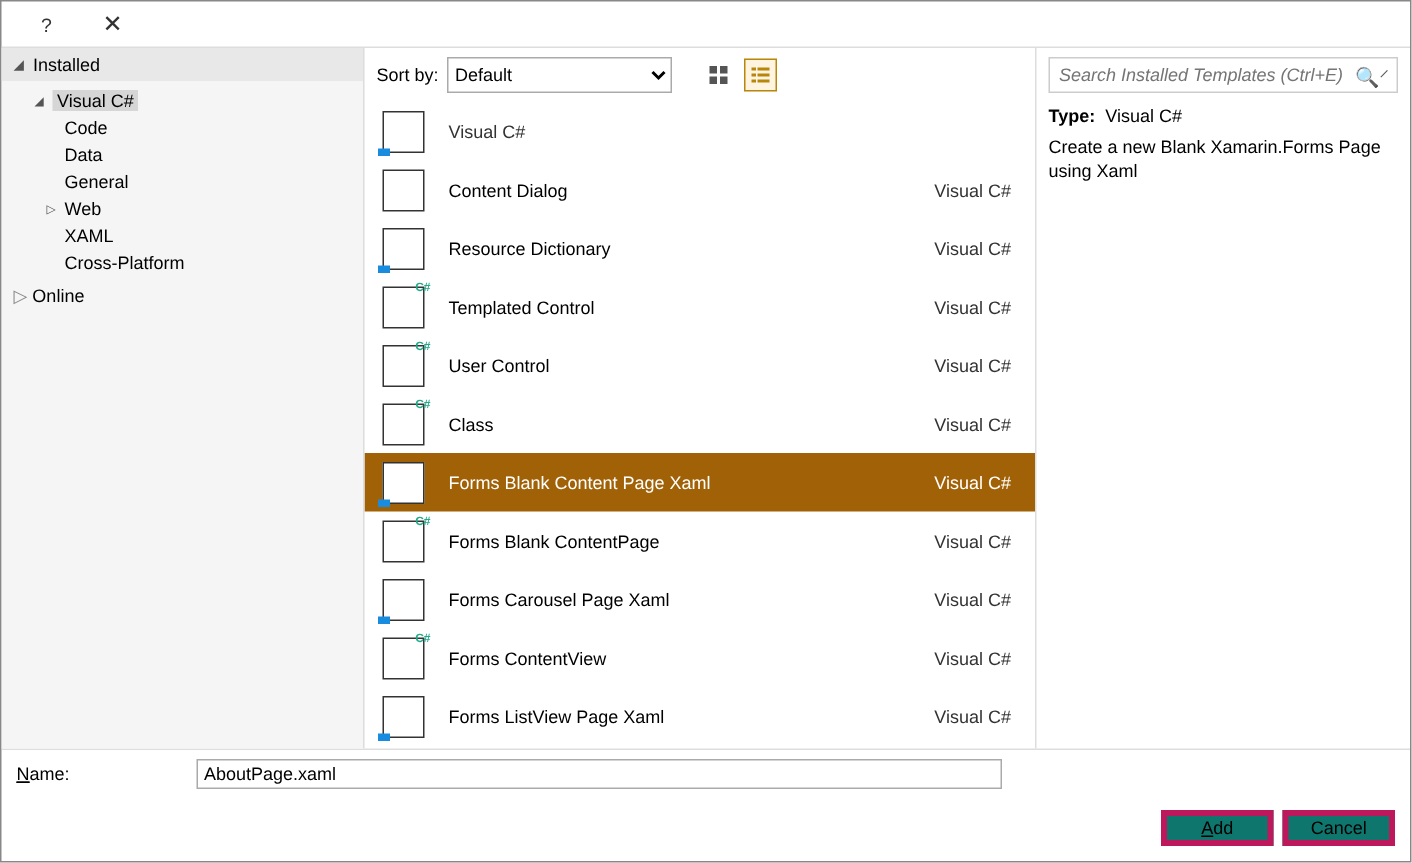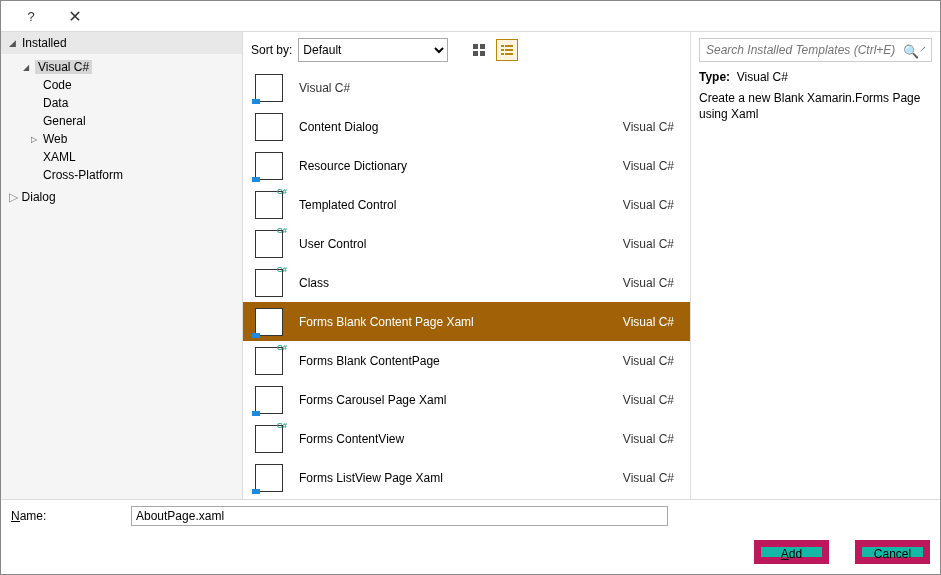--- a/index.html
+++ b/index.html
@@ -57,21 +57,21 @@
 .desc .text { line-height: 1.35; }
 
 
 .namerow { display: flex; align-items: center; padding: 6px 10px; gap: 10px; }
 .namerow .lbl { width: 110px; text-decoration: underline; text-decoration-color: transparent; }
 .namerow .lbl::first-letter { text-decoration: underline; }
 .namerow input { flex: 0 0 537px; height: 20px; border: 1px solid #aaa; padding: 0 4px; }
 
 
 .footer { display: flex; justify-content: flex-end; padding: 8px 10px 10px; gap: 6px; }
-.footer button { width: 75px; height: 24px; border: 7px solid #be185d; background: #14b8a6; margin-left: 20px; }
+.footer button { width: 75px; height: 24px; border: 4px solid #be185d; background: #0f766e; }
 .footer button:first-child { text-decoration: underline; text-decoration-color: transparent; }
 .footer button .u { text-decoration: underline; }
 
 svg.tiny { width: 14px; height: 14px; }
 </style>
 </head>
 <body>
 
 <div class="titlebar">
   <div class="tb-btn">?</div>
@@ -112,21 +112,21 @@
             <span>XAML</span>
           </div>
           <div class="tree-node">
             <span class="ar"></span>
             <span>Cross-Platform</span>
           </div>
         </div>
     </div>
     <div class="tree-top">
       <span class="ar" style="color:#888;">▷</span>&nbsp;
-      <span>Dialog</span>
+      <span>Online</span>
     </div>
   </div>
 
   <div class="center">
     <div class="toolbar">
       <span>Sort by:</span>
       <select>
         <option>Default</option>
       </select>
       <div style="width:8px;"></div>

